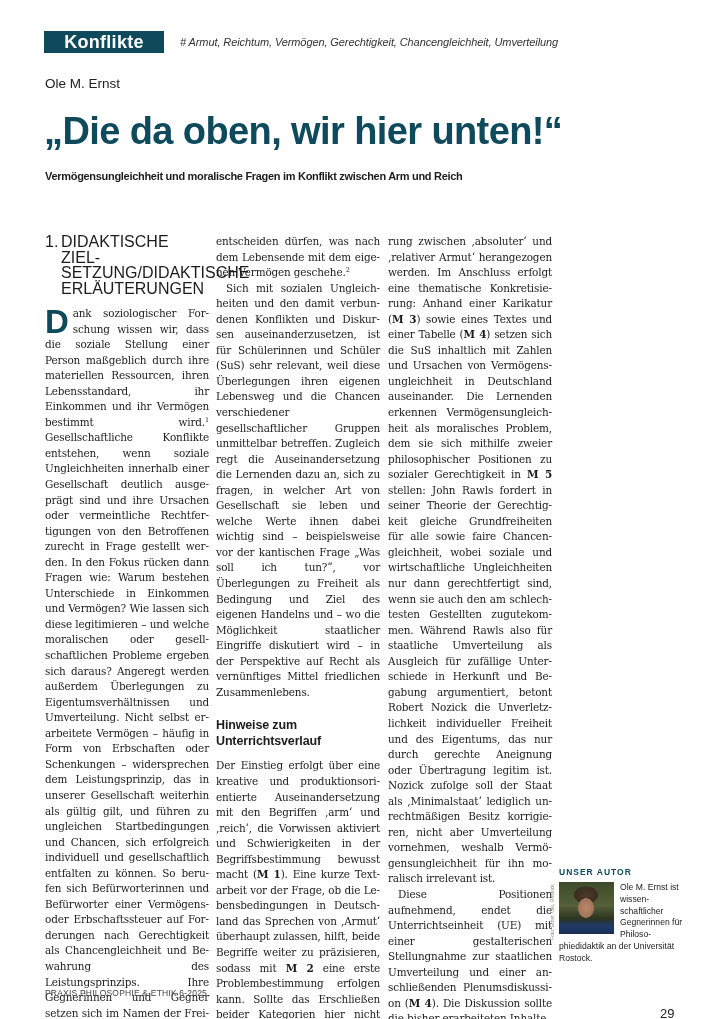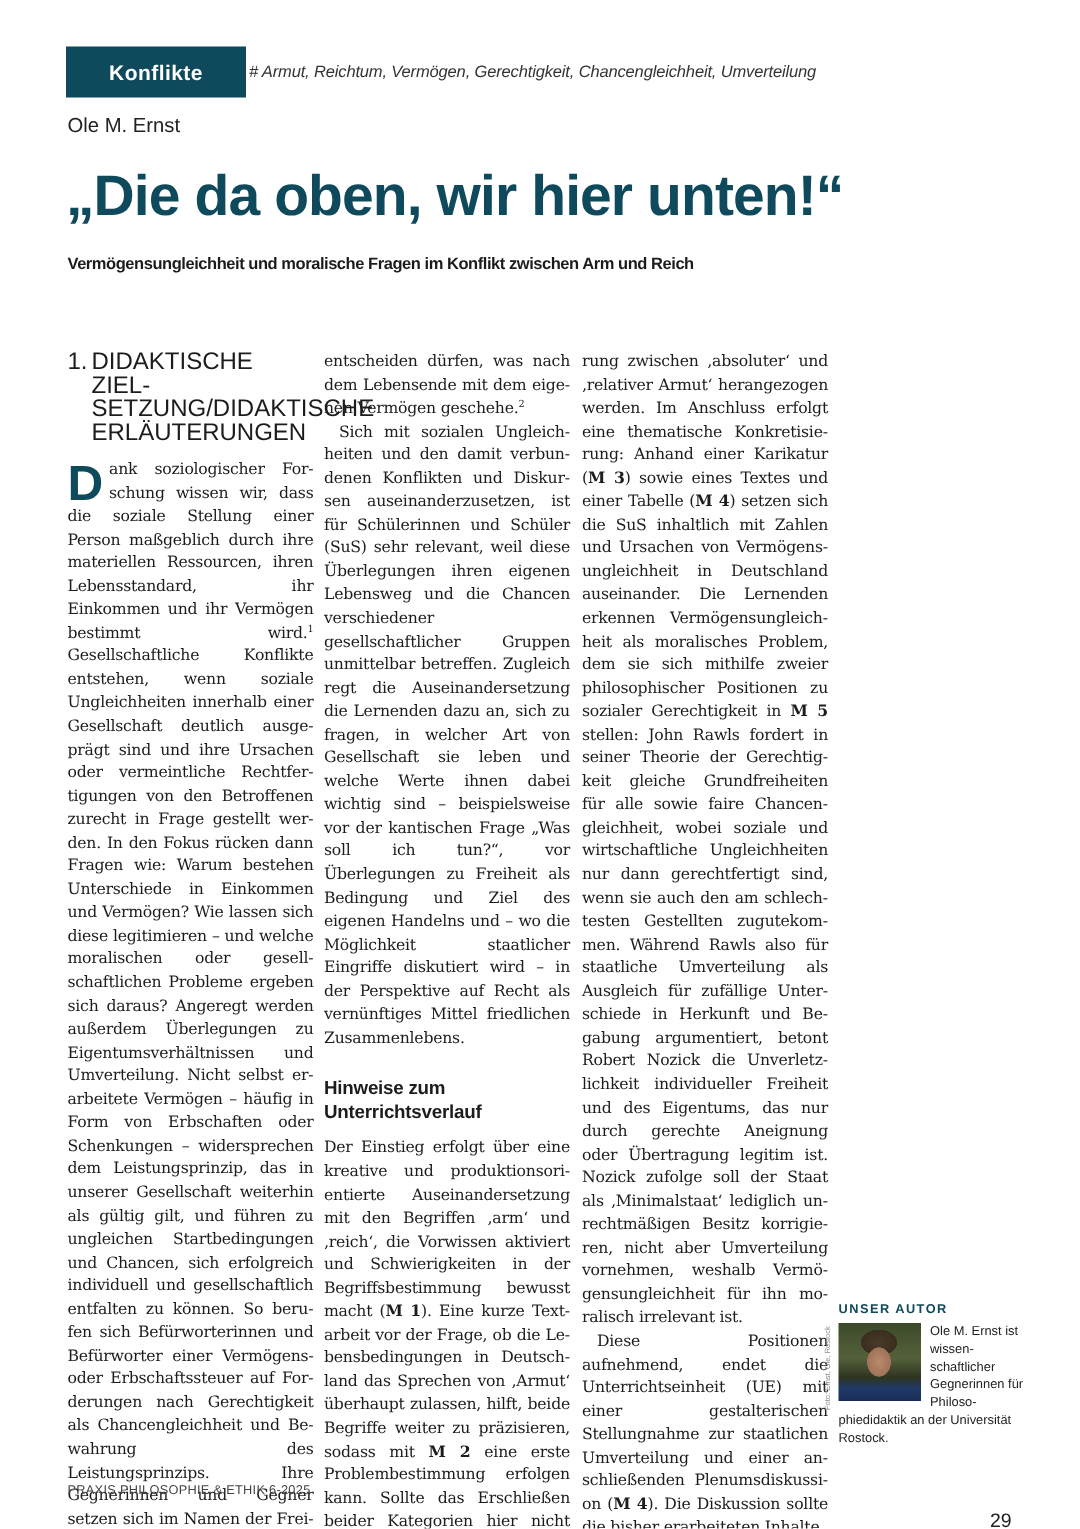--- a/index.html
+++ b/index.html
@@ -1,26 +1,26 @@
 <!DOCTYPE html>
 <html><head>
   <meta charset="utf-8">
   <style>
     * { margin: 0; padding: 0; box-sizing: border-box; }
     html, body { width: 720px; height: 1019px; background: #ffffff; overflow: hidden; }
     body { position: relative; font-family: "DejaVu Serif", serif; color: #1c1c1c; }
 
     .topbar { position: absolute; left: 44px; top: 31px; display: flex; align-items: center; }
     .category-band {
-      width: 120px; height: 34px; background: #0f4a5c; color: #ffffff;
-      font-family: "Liberation Sans", sans-serif; font-weight: bold; font-size: 14px;
+      width: 120px; height: 22px; background: #0f4a5c; color: #ffffff;
+      font-family: "Liberation Sans", sans-serif; font-weight: bold; font-size: 18px;
       display: flex; align-items: center; justify-content: center; letter-spacing: 0.3px;
     }
     .tags {
-      margin-left: 2px; font-family: "Liberation Sans", sans-serif; font-style: italic;
+      margin-left: 16px; font-family: "Liberation Sans", sans-serif; font-style: italic;
       font-size: 11px; color: #333; letter-spacing: -0.1px;
     }
 
     .author-line {
       position: absolute; left: 45px; top: 76px;
       font-family: "Liberation Sans", sans-serif; font-size: 13.5px; color: #222;
     }
 
     .title {
       position: absolute; left: 44px; top: 108px; width: 650px;

